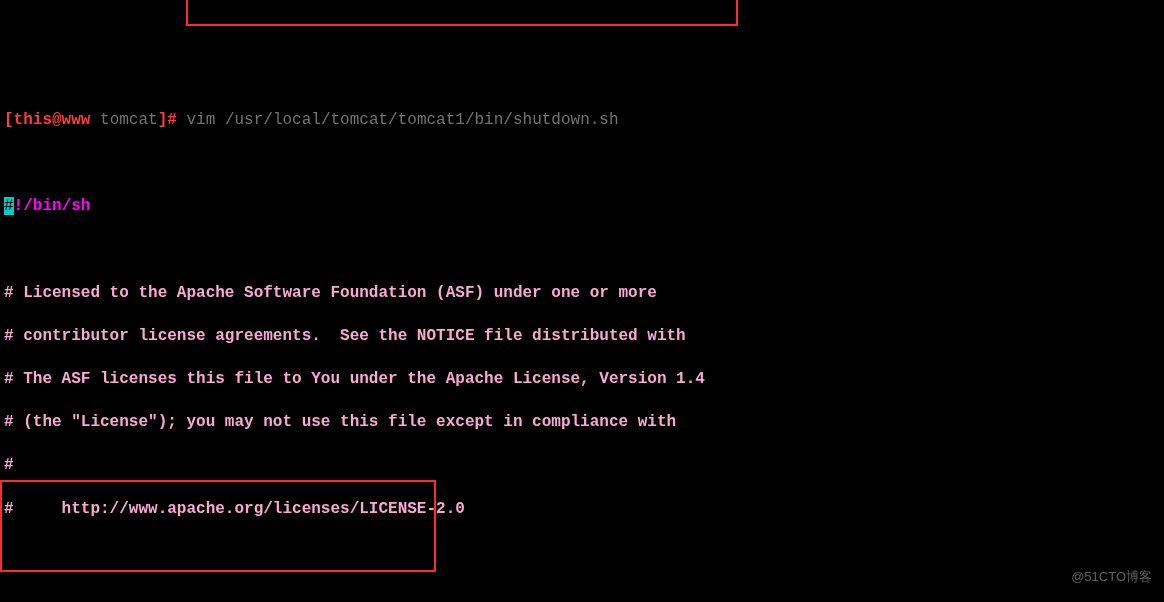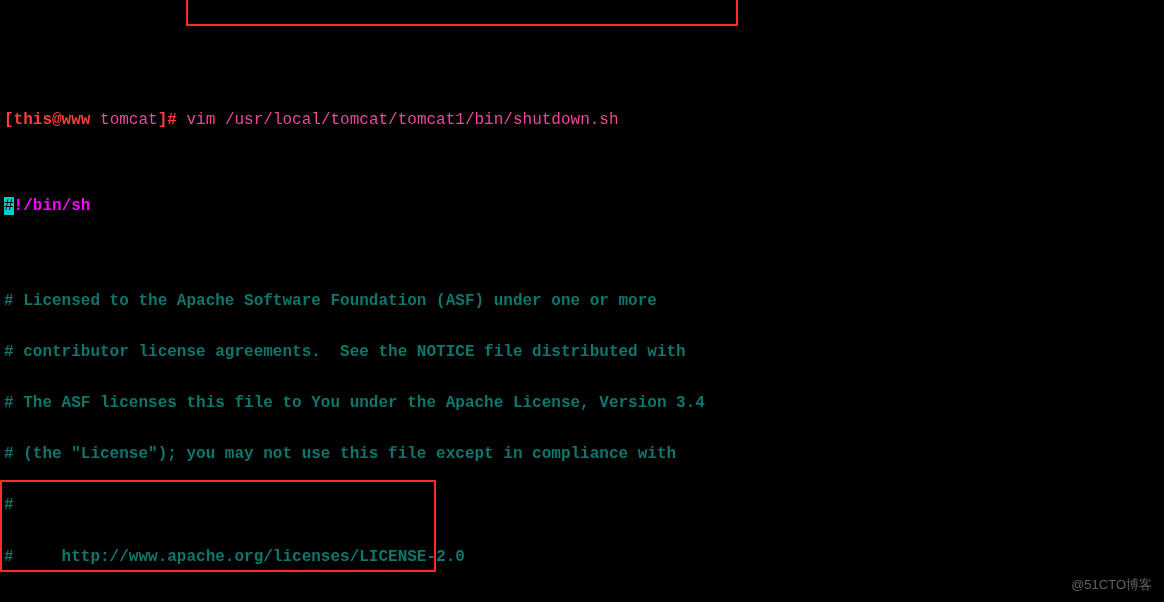--- a/index.html
+++ b/index.html
@@ -11,59 +11,59 @@
     line-height: 1.35;
     white-space: pre;
     color: #fff;
     width: 1164px;
     height: 602px;
     overflow: hidden;
     position: relative;
   }
   .line { display: block; }
   .red { color: #ff3b3b; font-weight: bold; }
-  .cyan { color: #0f766e; font-weight: bold; margin-top: 8px; }
-  .white { color: #ec4899; }
+  .cyan { color: #f9a8d4; font-weight: bold; }
+  .white { color: #737373; }
   .magenta { color: #ff00ff; font-weight: bold; }
   .cursor-bg { background: #00cccc; color: #000; }
 
   .hl-box {
     position: absolute;
     border: 2px solid #ff2a2a;
     background: transparent;
     pointer-events: none;
   }
   .hl-top { left: 186px; top: 0px; width: 548px; height: 24px; border-top:none}
   .hl-bottom { left: 0px; top: 480px; width: 432px; height: 88px; }
 
   .watermark {
     position: absolute;
     right: 12px;
-    bottom: 8px;
+    bottom: 16px;
     color: #8a8a8a;
     font-size: 13px;
     font-family: sans-serif;
     opacity: 0.7;
   }
 
   .terminal { padding: 2px 4px 0 4px; }
 </style>
 </head>
 <body>
 
 
 
 <div class="terminal">
 <span class="line"><span class="red">[</span><span class="red">this@www</span> <span class="white">tomcat</span><span class="red">]</span><span class="red">#</span> <span class="white">vim /usr/local/tomcat/tomcat1/bin/shutdown.sh</span></span>
 <span class="line"> </span>
 <span class="line"><span class="cursor-bg">#</span><span class="magenta">!</span><span class="magenta">/bin/sh</span></span>
 <span class="line"> </span>
 <span class="line cyan"># Licensed to the Apache Software Foundation (ASF) under one or more</span>
 <span class="line cyan"># contributor license agreements.  See the NOTICE file distributed with</span>
-<span class="line cyan"># The ASF licenses this file to You under the Apache License, Version 3.4</span>
+<span class="line cyan"># The ASF licenses this file to You under the Apache License, Version 1.4</span>
 <span class="line cyan"># (the "License"); you may not use this file except in compliance with</span>
 <span class="line cyan">#</span>
 <span class="line cyan">#     http://www.apache.org/licenses/LICENSE-2.0</span>
 
 
 
 
 
 
 

